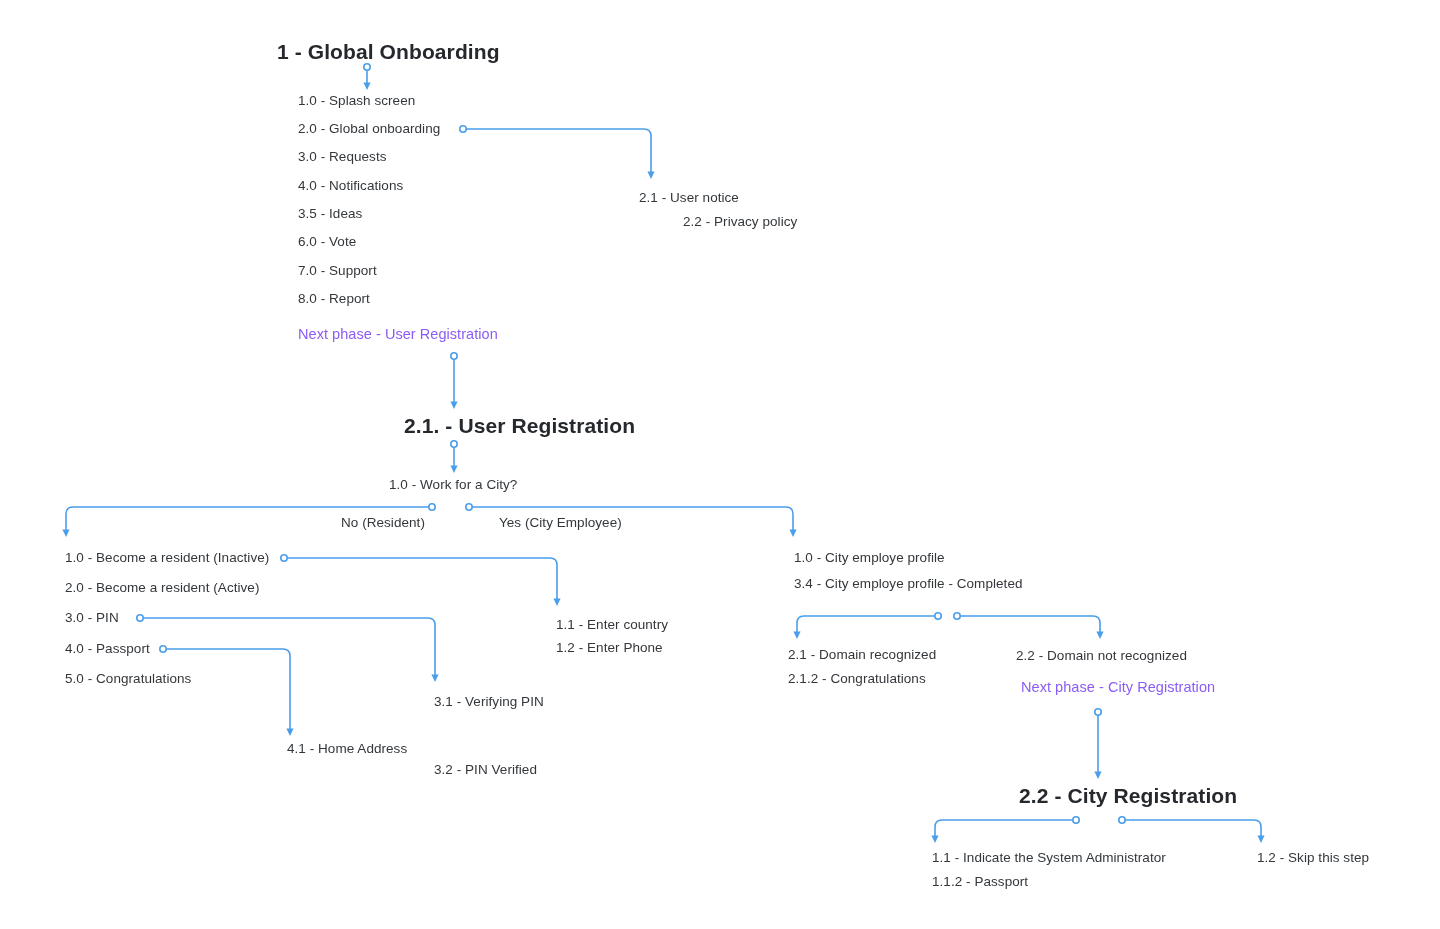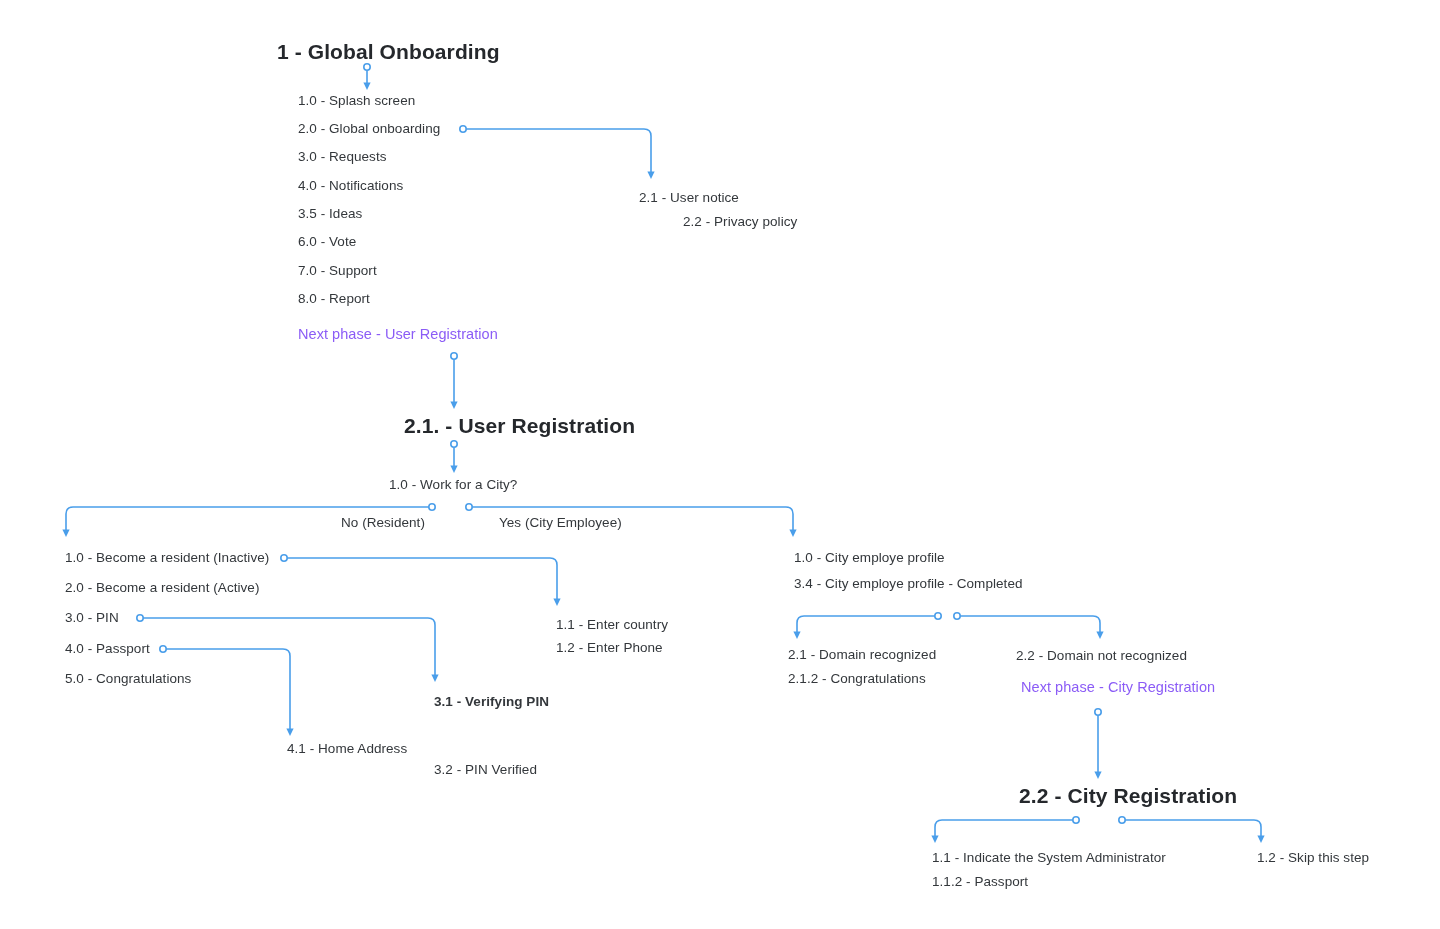--- a/index.html
+++ b/index.html
@@ -191,21 +191,21 @@
 
   <div class="node step" style="left:65px; top:551px;">1.0 - Become a resident (Inactive)</div>
   <div class="node step" style="left:65px; top:581px;">2.0 - Become a resident (Active)</div>
   <div class="node step" style="left:65px; top:611px;">3.0 - PIN</div>
   <div class="node step" style="left:65px; top:642px;">4.0 - Passport</div>
   <div class="node step" style="left:65px; top:672px;">5.0 - Congratulations</div>
 
   <div class="node step" style="left:556px; top:618px;">1.1 - Enter country</div>
   <div class="node step" style="left:556px; top:641px;">1.2 - Enter Phone</div>
 
-  <div class="node step" style="left:434px; top:695px;font-weight:bold;">3.1 - Verifying PIN</div>
+  <div class="node step" style="left:434px; top:695px;">3.1 - Verifying PIN</div>
   <div class="node step" style="left:434px; top:719px;margin-top:44px;">3.2 - PIN Verified</div>
 
   <div class="node step" style="left:287px; top:742px;">4.1 - Home Address</div>
 
   <div class="node step" style="left:794px; top:551px;">1.0 - City employe profile</div>
   <div class="node step" style="left:794px; top:577px;">3.4 - City employe profile  - Completed</div>
 
   <div class="node step" style="left:788px; top:648px;">2.1 - Domain recognized</div>
   <div class="node step" style="left:788px; top:672px;">2.1.2 - Congratulations</div>
 

